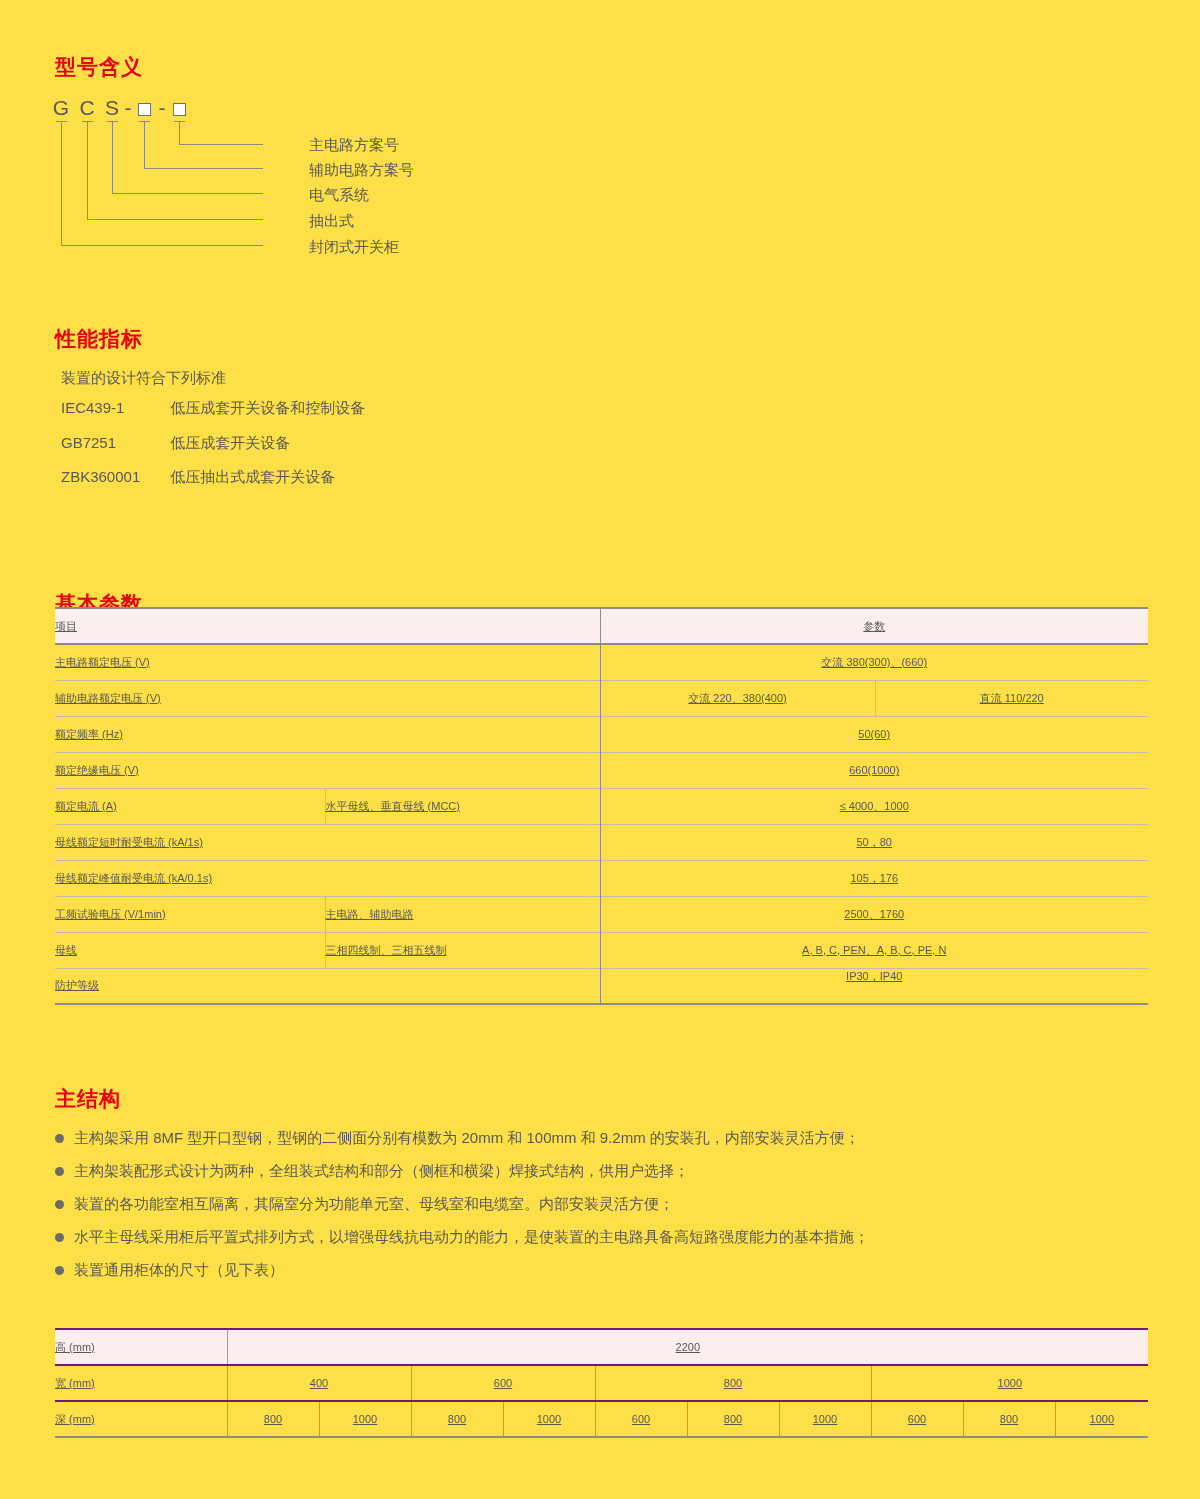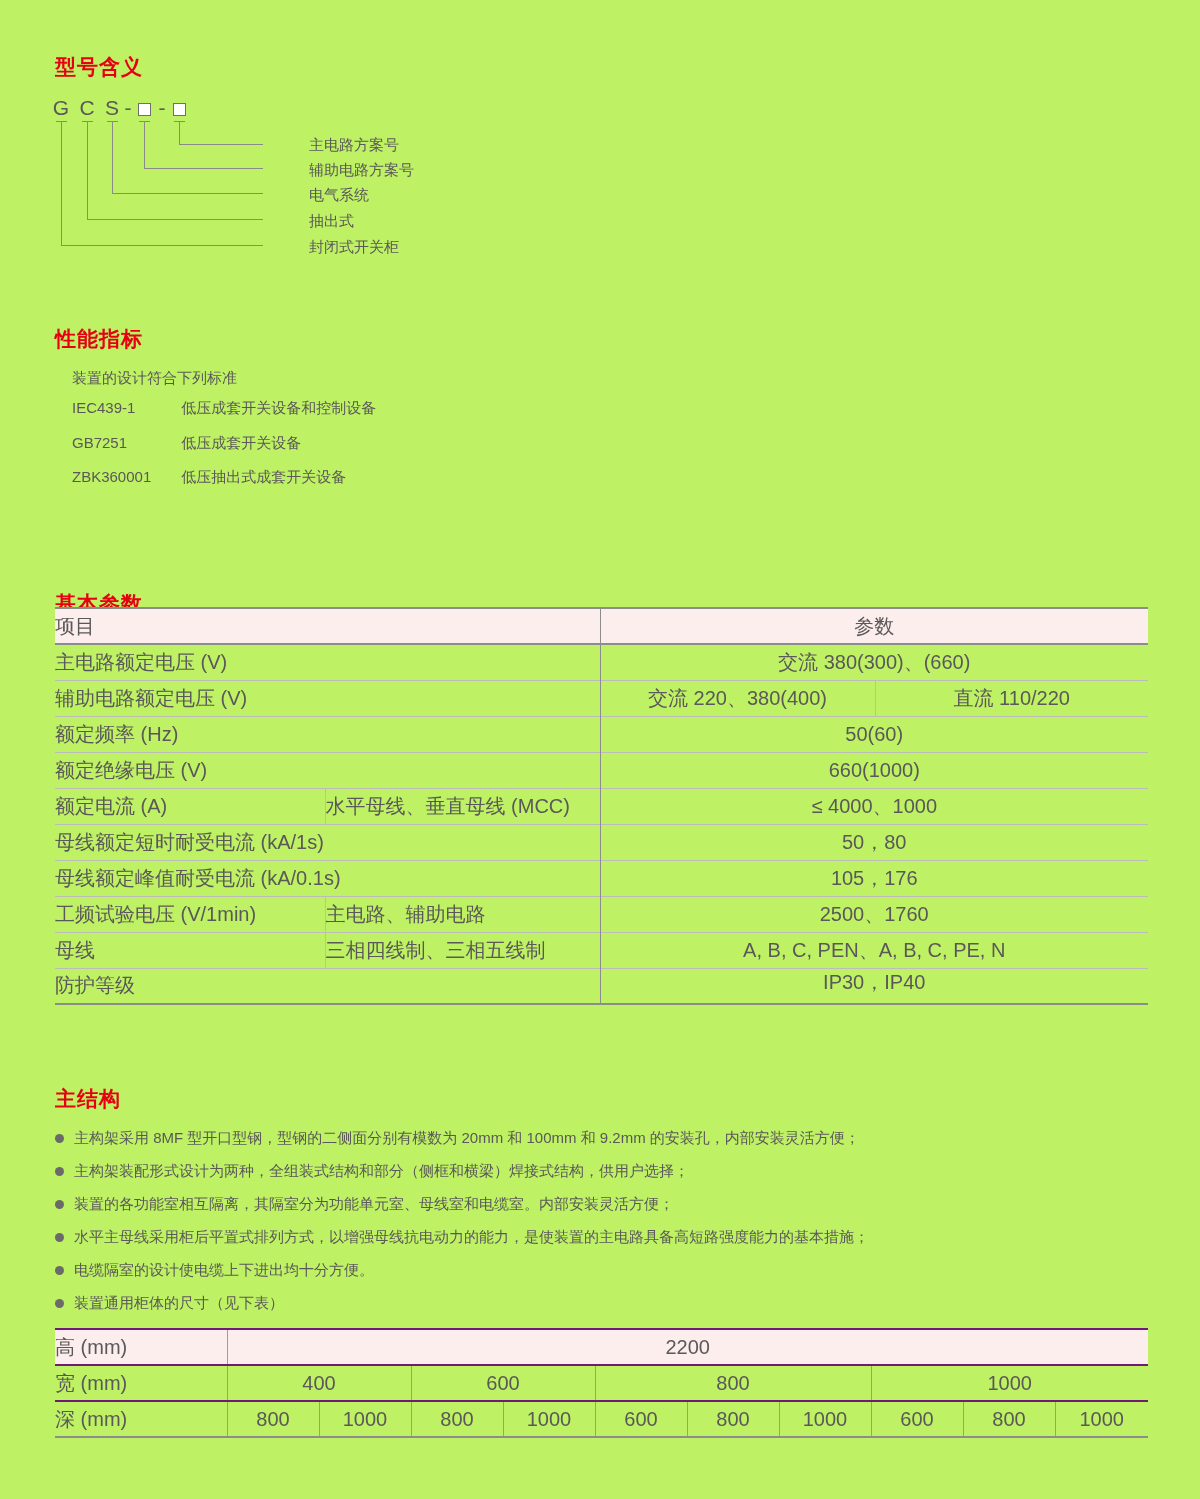--- a/index.html
+++ b/index.html
@@ -2,21 +2,21 @@
 <html><head>
 <meta charset="utf-8">
 <style>
   * { margin:0; padding:0; box-sizing:border-box; }
   html,body { background:#ffffff; }
   body {
     width:1200px; height:1499px;
     font-family:"Liberation Sans","DejaVu Sans",sans-serif;
     color:#5a5858;
   }
-  .page { position:relative; width:1200px; height:1499px; overflow:hidden; background:#bef264; }
+  .page { position:relative; width:1200px; height:1499px; overflow:hidden; background:#fde047; }
 
   
   .section-heading {
     position:absolute; left:55px;
     font-size:21px; font-weight:600; color:#e60012;
     letter-spacing:1px;
   }
 
   
   .code-char {
@@ -30,29 +30,29 @@
   .tick { position:absolute; top:121px; width:11px; height:0; border-top:1px solid #8a8a8a; }
   .conn { position:absolute; border-left:1px solid #8a8a8a; border-bottom:1px solid #8a8a8a; }
   #conn-0 { left:179px; top:122px; width:84px;  height:23px; }
   #conn-1 { left:144px; top:122px; width:119px; height:47px; }
   #conn-2 { left:112px; top:122px; width:151px; height:72px; }
   #conn-3 { left:87px;  top:122px; width:176px; height:98px; }
   #conn-4 { left:61px;  top:122px; width:202px; height:124px; }
   .dia-label { position:absolute; left:271px; font-size:15px; color:#5a5858; white-space:nowrap;margin-left:38px; }
 
   
-  .perf-line { position:absolute; left:72px; font-size:15px; color:#5a5858; white-space:nowrap; }
+  .perf-line { position:absolute; left:61px; font-size:15px; color:#5a5858; white-space:nowrap; }
   .std-code { display:inline-block; width:105px; }
 
   
   table { border-collapse:collapse; table-layout:fixed; }
   .data-table {
     position:absolute; left:55px; width:1093px;
     border-top:2px solid #8c8c8c; border-bottom:2px solid #8c8c8c;
-    font-size:20px; color:#5a5858;
+    font-size:11px; color:#5a5858;text-decoration:underline;
   }
   .data-table td { height:36px; border-top:1px solid #bcbcbc; padding:0; }
   .data-table tr.thead td {
     background:#fdeeee; border-top:none; border-bottom:2px solid #8c8c8c; height:36px;
   }
   .lbl { text-align:left; padding-left:17px; }
   .ctr { text-align:center; }
   .vmain { border-left:1px solid #8c8c8c; }
   .vsub  { border-left:1px solid #bcbcbc; }
   .vtop  { vertical-align:top; padding-top:3px; }
@@ -194,24 +194,20 @@
     <div class="bullet">
       <span class="dot"></span>
       <span>装置的各功能室相互隔离，其隔室分为功能单元室、母线室和电缆室。内部安装灵活方便；</span>
     </div>
     <div class="bullet">
       <span class="dot"></span>
       <span>水平主母线采用柜后平置式排列方式，以增强母线抗电动力的能力，是使装置的主电路具备高短路强度能力的基本措施；</span>
     </div>
     <div class="bullet">
       <span class="dot"></span>
-      <span>电缆隔室的设计使电缆上下进出均十分方便。</span>
-    </div>
-    <div class="bullet">
-      <span class="dot"></span>
       <span>装置通用柜体的尺寸（见下表）</span>
     </div>
   </div>
 
   <table class="data-table" id="dim-table">
     <colgroup>
       <col style="width:172px">
       <col style="width:92px">
         <col style="width:92px">
         <col style="width:92px">

